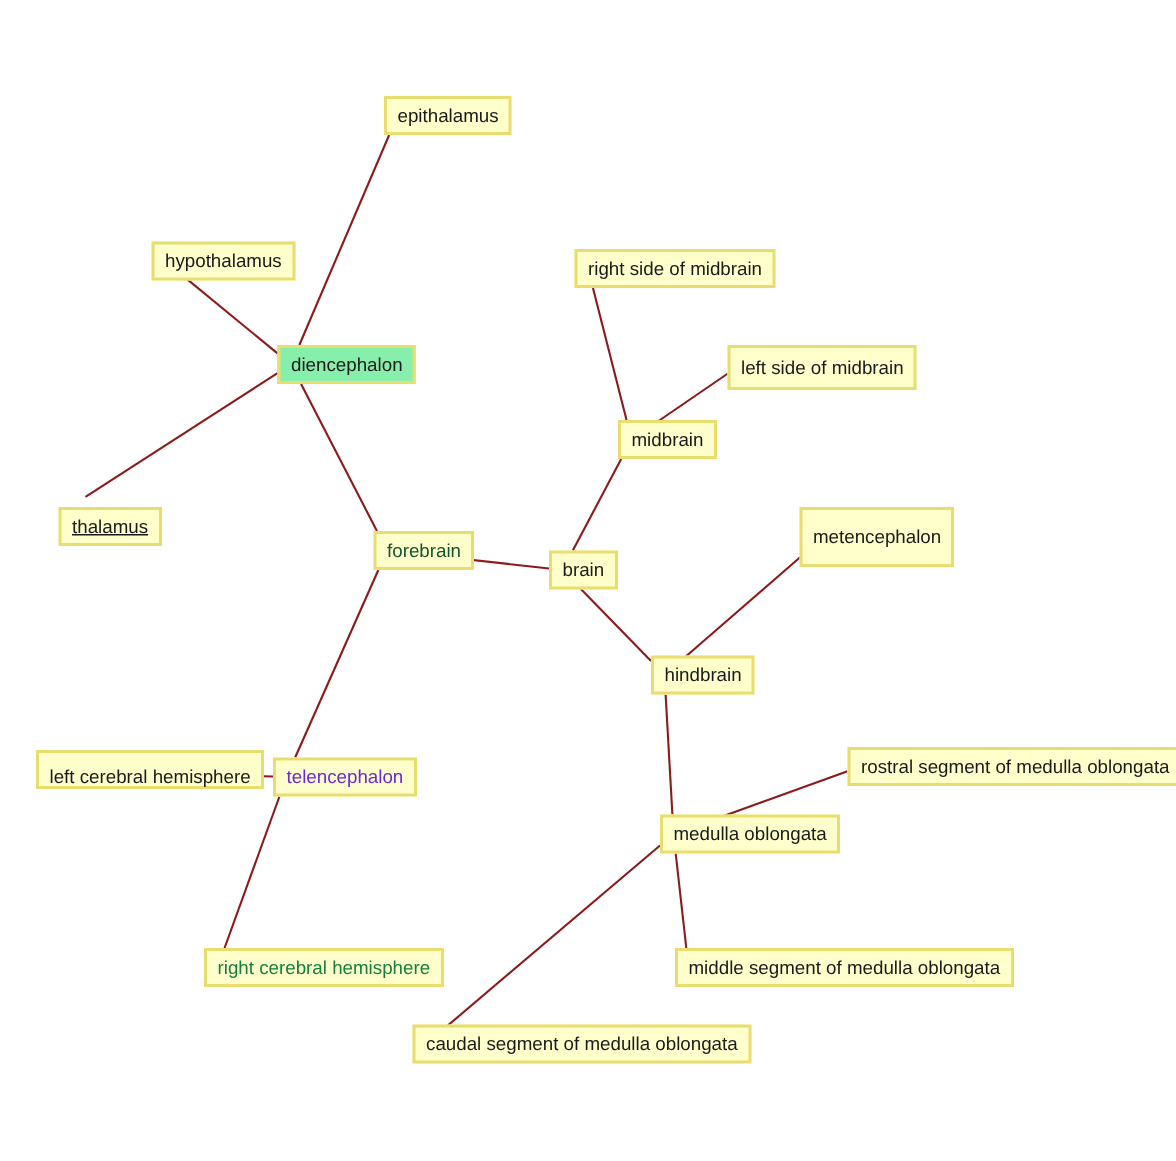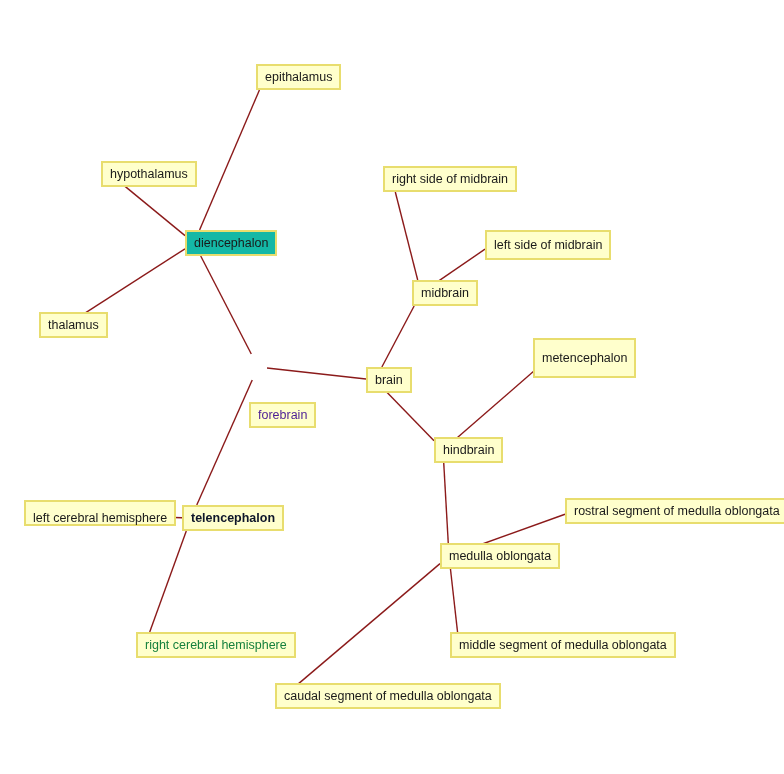--- a/index.html
+++ b/index.html
@@ -72,48 +72,48 @@
       </div>
       <div class="node" style="left: 101px; top: 161px; height: 26px; background: rgb(255, 255, 204); border-color: rgb(232, 221, 110); color: rgb(26, 26, 26);">
         <span class="node-label">hypothalamus</span>
       </div>
       <div class="node" style="left: 383px; top: 166px; height: 26px; background: rgb(255, 255, 204); border-color: rgb(232, 221, 110); color: rgb(26, 26, 26);">
         <span class="node-label">right side of midbrain</span>
       </div>
       <div class="node" style="left: 485px; top: 230px; height: 30px; background: rgb(255, 255, 204); border-color: rgb(232, 221, 110); color: rgb(26, 26, 26);">
         <span class="node-label">left side of midbrain</span>
       </div>
-      <div class="node" style="left: 185px; top: 230px; height: 26px; background: #14b8a6; border-color: rgb(232, 221, 110); color: rgb(26, 26, 26); text-align: center;">
+      <div class="node" style="left: 185px; top: 230px; height: 26px; background: #86efac; border-color: rgb(232, 221, 110); color: rgb(26, 26, 26); text-align: center;">
         <span class="node-label">diencephalon</span>
       </div>
       <div class="node" style="left: 412px; top: 280px; height: 26px; background: rgb(255, 255, 204); border-color: rgb(232, 221, 110); color: rgb(26, 26, 26);">
         <span class="node-label">midbrain</span>
       </div>
-      <div class="node" style="left: 39px; top: 312px; height: 26px; background: rgb(255, 255, 204); border-color: rgb(232, 221, 110); color: rgb(26, 26, 26);">
+      <div class="node" style="left: 39px; top: 338px; height: 26px; background: rgb(255, 255, 204); border-color: rgb(232, 221, 110); color: rgb(26, 26, 26); text-decoration: underline;">
         <span class="node-label">thalamus</span>
       </div>
       <div class="node" style="left: 533px; top: 338px; height: 40px; background: rgb(255, 255, 204); border-color: rgb(232, 221, 110); color: rgb(26, 26, 26);">
         <span class="node-label">metencephalon</span>
       </div>
-      <div class="node" style="left: 249px; top: 354px; height: 26px; background: rgb(255, 255, 204); border-color: rgb(232, 221, 110); color: #4c1d95; margin-top: 48px;">
+      <div class="node" style="left: 249px; top: 354px; height: 26px; background: rgb(255, 255, 204); border-color: rgb(232, 221, 110); color: #14532d;">
         <span class="node-label">forebrain</span>
       </div>
       <div class="node" style="left: 366px; top: 367px; height: 26px; background: rgb(255, 255, 204); border-color: rgb(232, 221, 110); color: rgb(26, 26, 26);">
         <span class="node-label">brain</span>
       </div>
       <div class="node" style="left: 434px; top: 437px; height: 26px; background: rgb(255, 255, 204); border-color: rgb(232, 221, 110); color: rgb(26, 26, 26);">
         <span class="node-label">hindbrain</span>
       </div>
       <div class="node" style="left: 24px; top: 500px; height: 26px; background: rgb(255, 255, 204); border-color: rgb(232, 221, 110); color: rgb(26, 26, 26); align-items: flex-end;">
         <span class="node-label">left cerebral hemisphere</span>
       </div>
       <div class="node" style="left: 565px; top: 498px; height: 26px; background: rgb(255, 255, 204); border-color: rgb(232, 221, 110); color: rgb(26, 26, 26);">
         <span class="node-label">rostral segment of medulla oblongata</span>
       </div>
-      <div class="node" style="left: 182px; top: 505px; height: 26px; background: rgb(255, 255, 204); border-color: rgb(232, 221, 110); color: #0f172a; font-weight: bold;">
+      <div class="node" style="left: 182px; top: 505px; height: 26px; background: rgb(255, 255, 204); border-color: rgb(232, 221, 110); color: #6d28d9;">
         <span class="node-label">telencephalon</span>
       </div>
       <div class="node" style="left: 440px; top: 543px; height: 26px; background: rgb(255, 255, 204); border-color: rgb(232, 221, 110); color: rgb(26, 26, 26);">
         <span class="node-label">medulla oblongata</span>
       </div>
       <div class="node" style="left: 450px; top: 632px; height: 26px; background: rgb(255, 255, 204); border-color: rgb(232, 221, 110); color: rgb(26, 26, 26);">
         <span class="node-label">middle segment of medulla oblongata</span>
       </div>
       <div class="node" style="left: 136px; top: 632px; height: 26px; background: rgb(255, 255, 204); border-color: rgb(232, 221, 110); color: #15803d;">
         <span class="node-label">right cerebral hemisphere</span>

